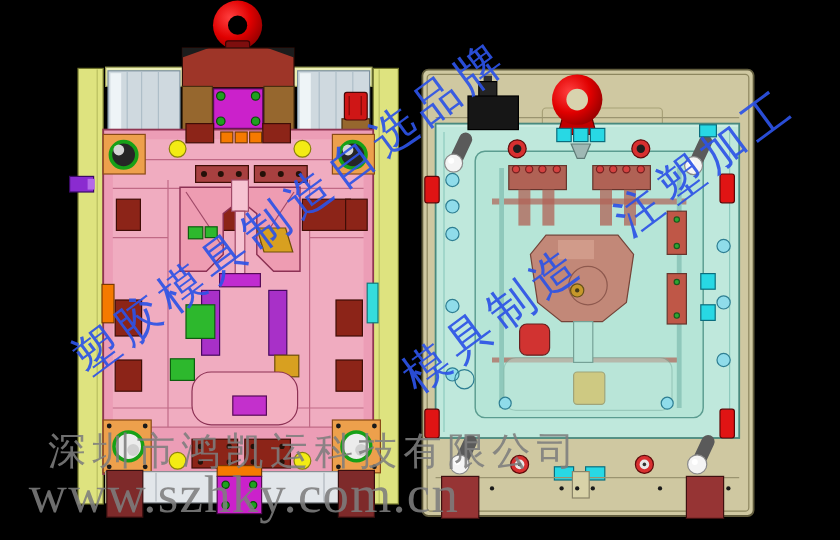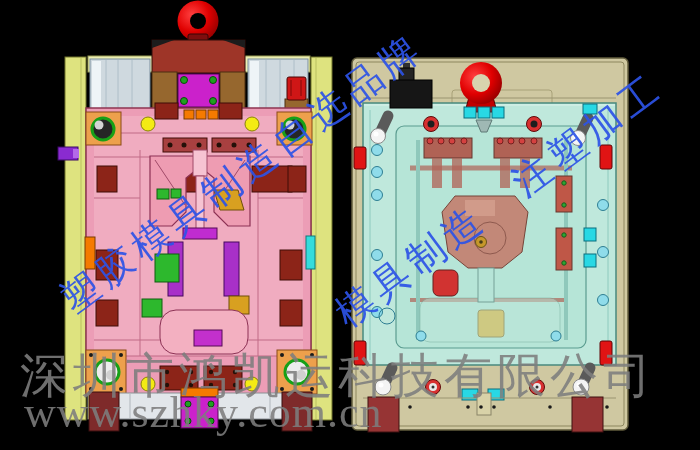--- a/index.html
+++ b/index.html
@@ -6,21 +6,21 @@
   .stage{position:relative;width:700px;height:450px;background:#000;overflow:hidden;
          font-family:"Liberation Sans", sans-serif;}
   .stage svg{position:absolute;left:0;top:0;}
   .wm{position:absolute;white-space:nowrap;pointer-events:none;}
   .wm-blue{color:rgba(45,82,230,0.92);font-family:"DejaVu Sans",sans-serif;
            font-size:38px;letter-spacing:6px;line-height:38px;
            transform-origin:0 50%;transform:rotate(-36.5deg);}
   .wm-blue-left{left:65px;top:285px;}
   .wm-blue-right{left:340px;top:299px;}
   .wm-gray{color:rgba(125,125,125,0.88);font-family:"Liberation Serif","DejaVu Serif",serif;}
-  .wm-company{left:20px;top:354px;font-size:48px;letter-spacing:5px;line-height:44px;}
+  .wm-company{left:40px;top:354px;font-size:32px;letter-spacing:5px;line-height:44px;}
   .wm-url{left:24px;top:390px;font-size:44px;letter-spacing:1px;line-height:46px;}
 </style>
 </head>
 <body>
 
 <div class="stage">
 
 <svg width="700" height="450" viewBox="0 0 700 450">
   <defs>
     <radialGradient id="ringGrad" cx="35%" cy="35%" r="75%">

